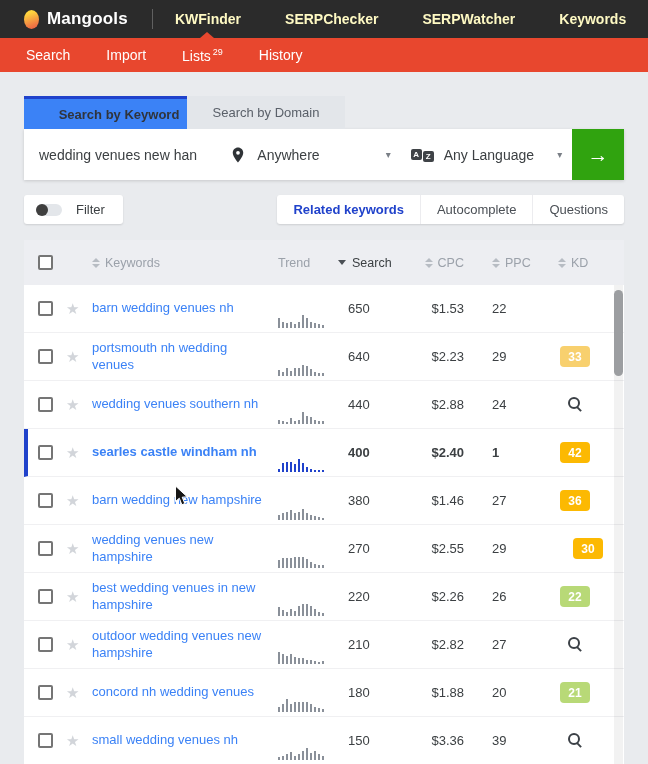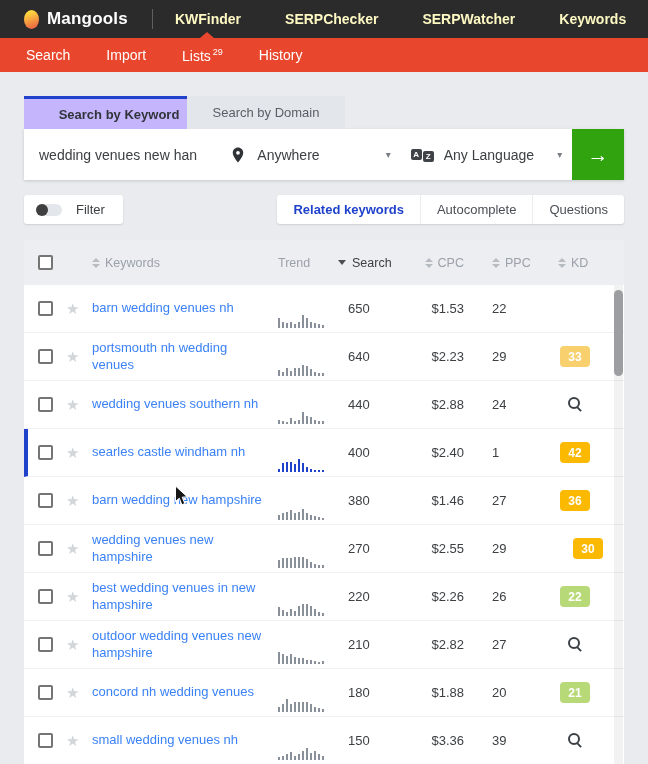--- a/index.html
+++ b/index.html
@@ -20,21 +20,21 @@
   .rednav-notch { position:absolute; top:-6px; left:200px; width:0; height:0;
     border-left:7px solid transparent; border-right:7px solid transparent; border-bottom:6px solid #e8472e; }
   .rednav-item { color:#ffffff; font-size:14px; cursor:pointer; white-space:nowrap; }
   .rednav-item sup { font-size:9px; margin-left:2px; }
 
   .content { padding:0 24px; position:relative; }
 
   
   .stabs { display:flex; margin-top:24px; }
   .stab { height:33px; display:flex; align-items:center; justify-content:center; font-size:13px; cursor:pointer; }
-  .stab.active { width:163px; background:#c4b5fd; border-top:3px solid #2042cb; font-weight:700; color:#30343b;padding-left:27px; }
+  .stab.active { width:163px; background:#3b82f6; border-top:3px solid #2042cb; font-weight:700; color:#30343b;padding-left:27px; }
   .stab.inactive { width:158px; background:#e3e6ea; color:#5a6069; }
 
   
   .searchbar { height:51px; background:#fff; display:flex; align-items:stretch; box-shadow:0 1px 3px rgba(0,0,0,.15); }
   .query-wrap { width:196px; display:flex; align-items:center; padding-left:15px; }
   .query-input { border:none; outline:none; width:100%; font-size:14px; color:#3c4043; font-family:"Liberation Sans",sans-serif; background:transparent; }
   .sb-group { display:flex; align-items:center; gap:10px; padding:0 10px; position:relative; }
   .sb-group .chev { color:#7a7f86; font-size:10px; margin-left:auto; }
   .loc-group { width:182px; }
   .lang-group { width:172px; }
@@ -66,21 +66,21 @@
   .c-ppc { width:60px; padding-left:26px; } .c-kd { flex:1; justify-content:center; }
   .sort { display:inline-flex; flex-direction:column; gap:2px; margin-right:5px; }
   .sort i { width:0; height:0; border-left:4px solid transparent; border-right:4px solid transparent; }
   .sort .up { border-bottom:4px solid #b7bcc3; }
   .sort .dn { border-top:4px solid #b7bcc3; }
   .sort-desc { width:0; height:0; border-left:4px solid transparent; border-right:4px solid transparent; border-top:5px solid #4a4f55; margin-right:6px; }
   .th-dark { color:#3c4043; }
 
   .trow { height:48px; background:#fff; border-bottom:1px solid #f0f0f2; display:flex; align-items:center; padding-left:14px; position:relative; }
   .trow.selected { border-left:4px solid #2042cb; padding-left:10px; }
-  .trow.selected .kw-text, .trow.selected .num { font-weight:400; }
+  .trow.selected .kw-text, .trow.selected .num { font-weight:700; }
   .checkbox { width:15px; height:15px; border:2px solid #757575; border-radius:2px; background:#fff; cursor:pointer; }
   .star-ic { color:#d2d5da; font-size:15px; cursor:pointer; }
   .kw-text { font-size:13px; color:#3b82f6; line-height:1.25; cursor:pointer; }
   .num { font-size:13px; color:#3c4043; }
   .spark { display:flex; align-items:flex-end; gap:2px; height:16px; position:absolute; bottom:4px; }
   .spark i { width:2px; background:#8a9099; display:block; }
   .trow.selected .spark i { background:#2042cb; }
   .c-trend { position:relative; height:100%; }
   .kd-badge { min-width:30px; height:21px; border-radius:4px; color:#fff; font-size:12px; font-weight:700;
     display:flex; align-items:center; justify-content:center; padding:0 4px; cursor:pointer; }

